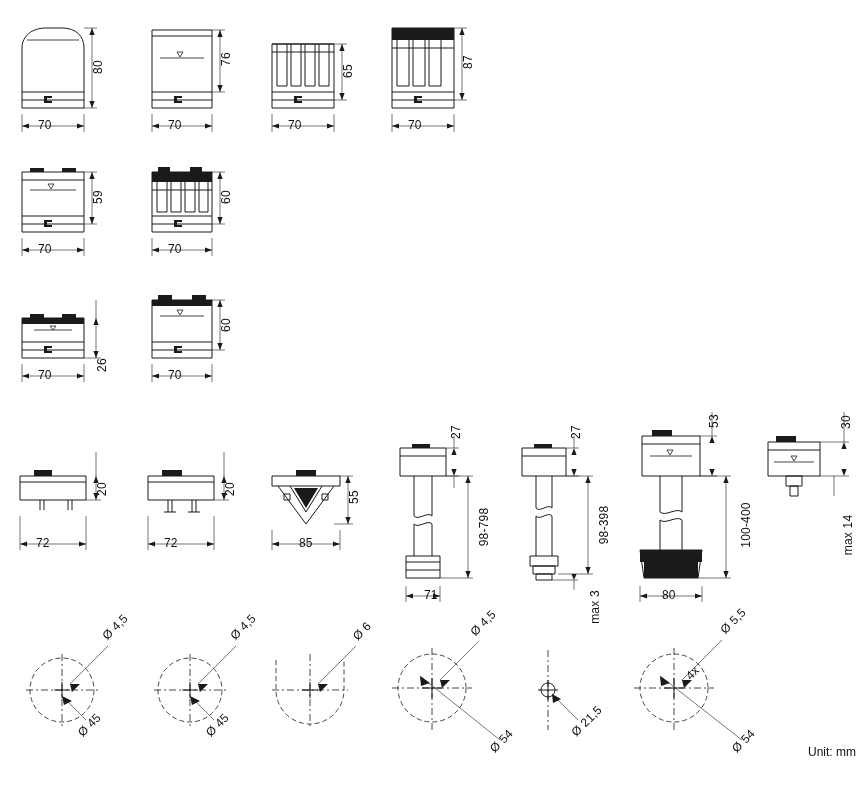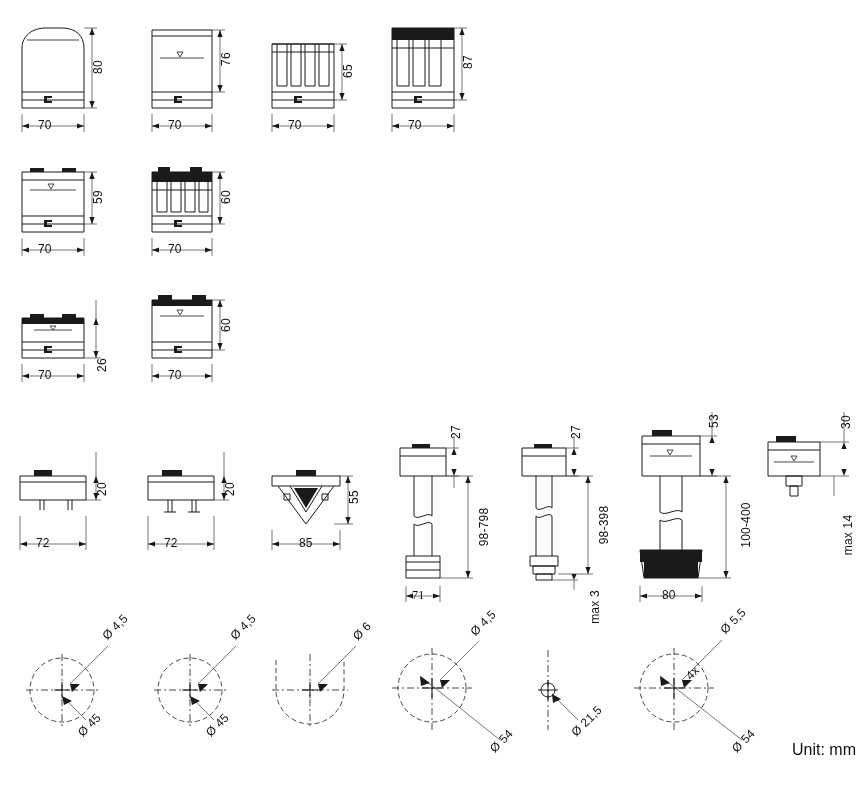--- a/index.html
+++ b/index.html
@@ -11,21 +11,21 @@
     color: #111;
     overflow: hidden;
     position: relative;
   }
   #sheet { position: absolute; inset: 0; }
 
   .dim, .label { position: absolute; font-size: 12px; letter-spacing: .2px; color:#111; white-space: nowrap; }
   .rot90 { transform: rotate(-90deg); }
   .rot45 { transform: rotate(-45deg); }
 
-  .unit { position:absolute; right: 10px; bottom: 30px; font-size: 16px; }
+  .unit { position:absolute; right: 10px; bottom: 30px; font-size: 12px; }
 
   svg { position: absolute; left:0; top:0; width:866px; height:789px; overflow: visible; }
   .ln { stroke:#1a1a1a; fill:none; stroke-width:1; }
   .lnT { stroke:#1a1a1a; fill:none; stroke-width:0.8; }
   .fillblk { fill:#1a1a1a; stroke:none; }
   .dash { stroke:#1a1a1a; fill:none; stroke-width:0.8; stroke-dasharray: 7 3 2 3; }
   .dash2 { stroke:#1a1a1a; fill:none; stroke-width:0.8; stroke-dasharray: 5 3; }
   .thin { stroke:#1a1a1a; fill:none; stroke-width:0.6; }
 </style>
 </head>
@@ -487,21 +487,21 @@
 <div class="dim" style="left:36px; top:536px;">72</div>
 
 <div class="dim rot90" style="left:223px; top:482px;">20</div>
 <div class="dim" style="left:164px; top:536px;">72</div>
 
 <div class="dim rot90" style="left:347px; top:490px;">55</div>
 <div class="dim" style="left:299px; top:536px;">85</div>
 
 <div class="dim rot90" style="left:449px; top:425px;">27</div>
 <div class="dim rot90" style="left:465px; top:520px;">98-798</div>
-<div class="dim" style="left:412px; top:588px;font-family:Liberation Serif, serif;">71</div>
+<div class="dim" style="left:424px; top:588px;">71</div>
 
 <div class="dim rot90" style="left:569px; top:425px;">27</div>
 <div class="dim rot90" style="left:585px; top:518px;">98-398</div>
 <div class="dim rot90" style="left:578px; top:600px;">max 3</div>
 
 <div class="dim rot90" style="left:707px; top:414px;">53</div>
 <div class="dim rot90" style="left:723px; top:518px;">100-400</div>
 <div class="dim" style="left:662px; top:588px;">80</div>
 
 <div class="dim rot90" style="left:839px; top:415px;">30</div>

